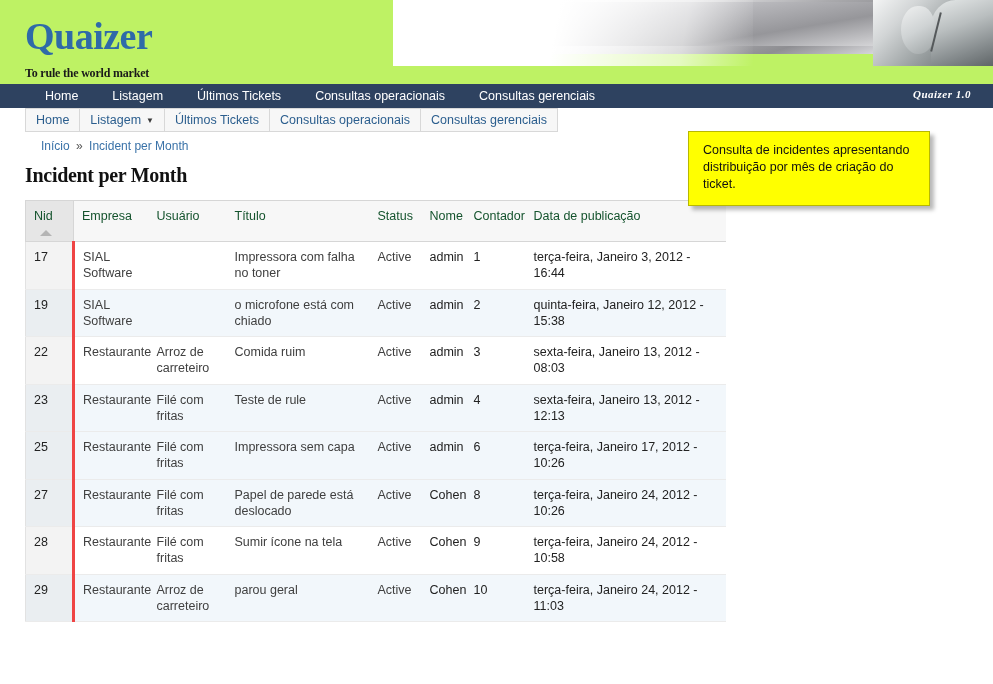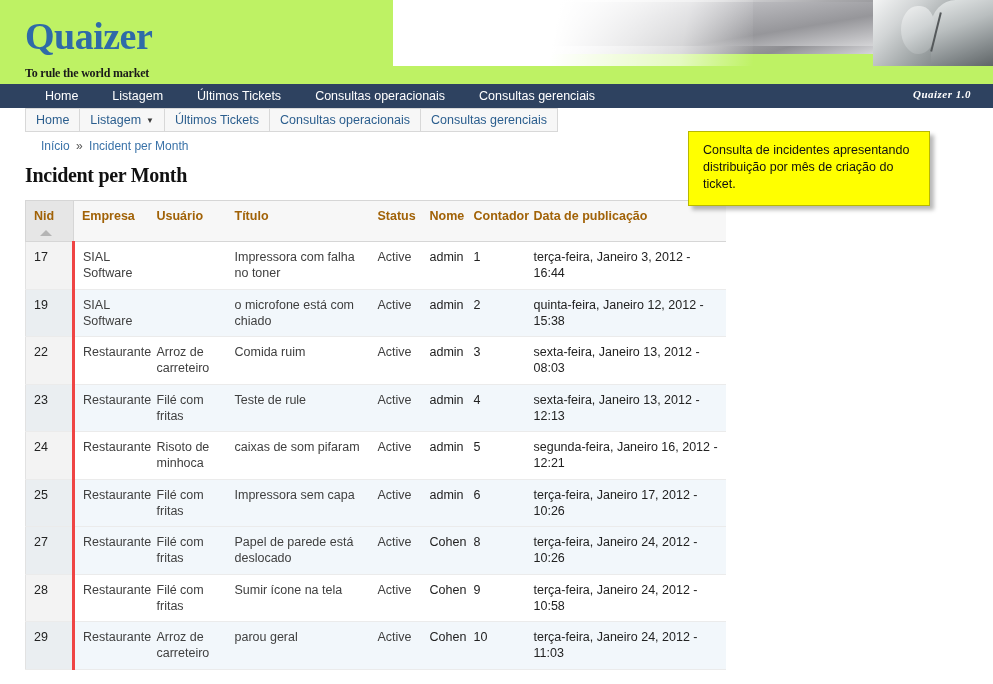--- a/index.html
+++ b/index.html
@@ -217,22 +217,22 @@
     width: 700px;
   }
   table.views-table {
     border-collapse: collapse;
     width: 700px;
     font-size: 12.5px;
     table-layout: fixed;
   }
   table.views-table thead th {
     text-align: left;
-    font-weight: bold;
-    color: #a16207;
+    font-weight: normal;
+    color: #14532d;
     background: #f7f7f7;
     border-top: 1px solid #d6d6d6;
     border-bottom: 1px solid #d6d6d6;
     padding: 8px 6px 8px 8px;
     vertical-align: top;
     font-size: 12.5px;
   }
   table.views-table thead th.sorted {
     background: #e6e6e6;
     border-left: 1px solid #d6d6d6;
@@ -403,30 +403,20 @@
         <tr class="even">
           <td class="nid-cell">23</td>
           <td><a class="cell-link">Restaurante</a></td>
           <td><a class="cell-link">Filé com fritas</a></td>
           <td><a class="cell-link">Teste de rule</a></td>
           <td><a class="cell-link">Active</a></td>
           <td>admin</td>
           <td>4</td>
           <td>sexta-feira, Janeiro 13, 2012 - 12:13</td>
         </tr>
-        <tr class="odd">
-          <td class="nid-cell">24</td>
-          <td><a class="cell-link">Restaurante</a></td>
-          <td><a class="cell-link">Risoto de minhoca</a></td>
-          <td><a class="cell-link">caixas de som pifaram</a></td>
-          <td><a class="cell-link">Active</a></td>
-          <td>admin</td>
-          <td>5</td>
-          <td>segunda-feira, Janeiro 16, 2012 - 12:21</td>
-        </tr>
         <tr class="even">
           <td class="nid-cell">25</td>
           <td><a class="cell-link">Restaurante</a></td>
           <td><a class="cell-link">Filé com fritas</a></td>
           <td><a class="cell-link">Impressora sem capa</a></td>
           <td><a class="cell-link">Active</a></td>
           <td>admin</td>
           <td>6</td>
           <td>terça-feira, Janeiro 17, 2012 - 10:26</td>
         </tr>

